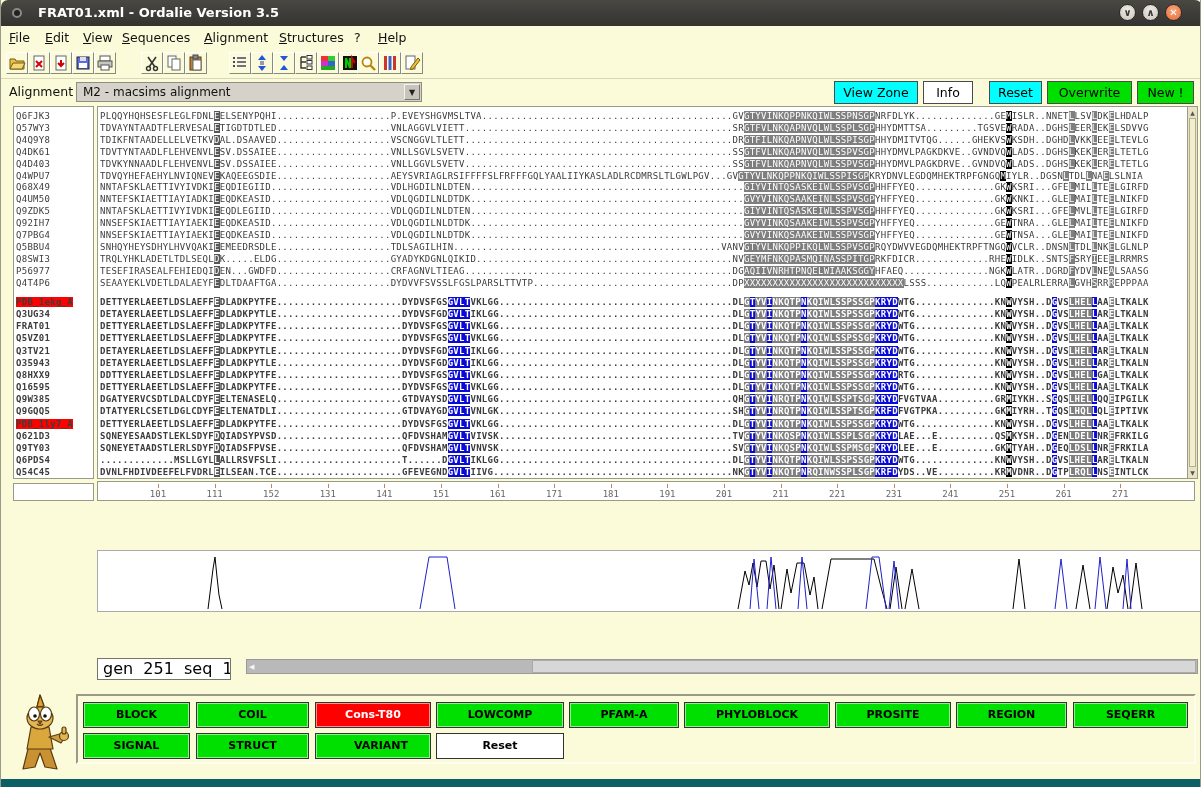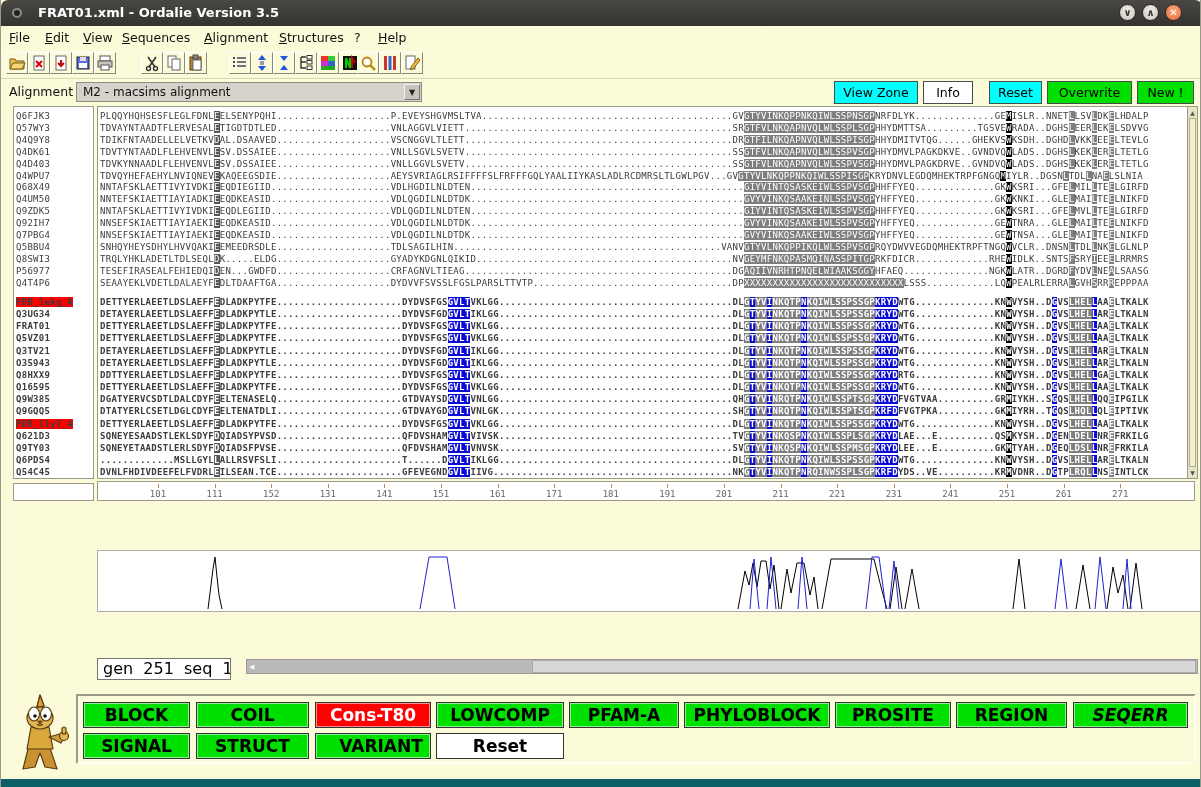--- a/index.html
+++ b/index.html
@@ -64,21 +64,21 @@
   #gen-box{left:88px;top:658px;width:134px;height:22px;border:1px solid #77756a;
     font-size:16px;line-height:20px;color:#000;padding-left:5px;}
   #hscroll{position:absolute;left:245px;top:659px;width:952px;height:15px;background:#b9b9b9;
     border:1px solid #999;box-sizing:border-box;}
   .hs-thumb{position:absolute;left:285px;top:0;width:664px;height:13px;background:#d7d7d7;border:1px solid #aaa;box-sizing:border-box;}
   .hs-arrow{position:absolute;left:2px;top:3px;font-size:7px;color:#f5f5f5;}
   
   #feature-frame{position:absolute;left:75px;top:694px;width:1120px;height:70px;
     border:2px solid;border-color:#9a9a8a #fdfdf0 #fdfdf0 #9a9a8a;box-sizing:border-box;}
   .fbtn{position:absolute;height:26px;border:1px solid #333;box-sizing:border-box;
-    font-size:17px;font-weight:bold;text-align:center;line-height:24px;color:#000;
+    font-size:11px;font-weight:bold;text-align:center;line-height:24px;color:#000;
     box-shadow:inset 0 0 0 1px rgba(255,255,255,.55);}
   #mascot{position:absolute;left:6px;top:693px;}
   #bottom-bar{position:absolute;left:0;top:779px;width:1201px;height:8px;background:#0d5f66;}
 </style>
 </head>
 <body>
 
 <div class="titlebar">
   <span class="app-dot"></span>
   <span class="title-text">FRAT01.xml - Ordalie Version 3.5</span>
@@ -316,21 +316,21 @@
 
 <div id="feature-frame">
     <span class="fbtn" style="left: 5px; top: 6px; width: 107px; background: rgb(0, 224, 0);">BLOCK</span>
     <span class="fbtn" style="left: 118px; top: 6px; width: 113px; background: rgb(0, 224, 0);">COIL</span>
     <span class="fbtn" style="left: 237px; top: 6px; width: 116px; background: rgb(255, 0, 0); color: rgb(255, 255, 255);">Cons-T80</span>
     <span class="fbtn" style="left: 358px; top: 6px; width: 128px; background: rgb(0, 224, 0);">LOWCOMP</span>
     <span class="fbtn" style="left: 491px; top: 6px; width: 110px; background: rgb(0, 224, 0);">PFAM-A</span>
     <span class="fbtn" style="left: 606px; top: 6px; width: 146px; background: rgb(0, 224, 0);">PHYLOBLOCK</span>
     <span class="fbtn" style="left: 757px; top: 6px; width: 116px; background: rgb(0, 224, 0);">PROSITE</span>
     <span class="fbtn" style="left: 878px; top: 6px; width: 111px; background: rgb(0, 224, 0);">REGION</span>
-    <span class="fbtn" style="left: 995px; top: 6px; width: 115px; background: rgb(0, 224, 0); font-style: italic;">SEQERR</span>
+    <span class="fbtn" style="left: 995px; top: 6px; width: 115px; background: rgb(0, 224, 0);">SEQERR</span>
     <span class="fbtn" style="left: 5px; top: 37px; width: 107px; background: rgb(0, 224, 0);">SIGNAL</span>
     <span class="fbtn" style="left: 118px; top: 37px; width: 113px; background: rgb(0, 224, 0);">STRUCT</span>
     <span class="fbtn" style="left: 237px; top: 37px; width: 116px; background: rgb(0, 224, 0); padding-left: 16px;">VARIANT</span>
     <span class="fbtn" style="left: 358px; top: 37px; width: 128px; background: rgb(255, 255, 255);">Reset</span>
   </div>
 
 <svg id="mascot" width="66" height="84" viewBox="0 0 66 84">
   <g stroke="#5a3b10" stroke-width="1.2" stroke-linejoin="round">
     <path d="M30,14 L33,2 L37,13 Z" fill="#e8b threshold"></path>
     <path d="M30,14 L33,2 L37,13 Z" fill="#e0a32e"></path>

